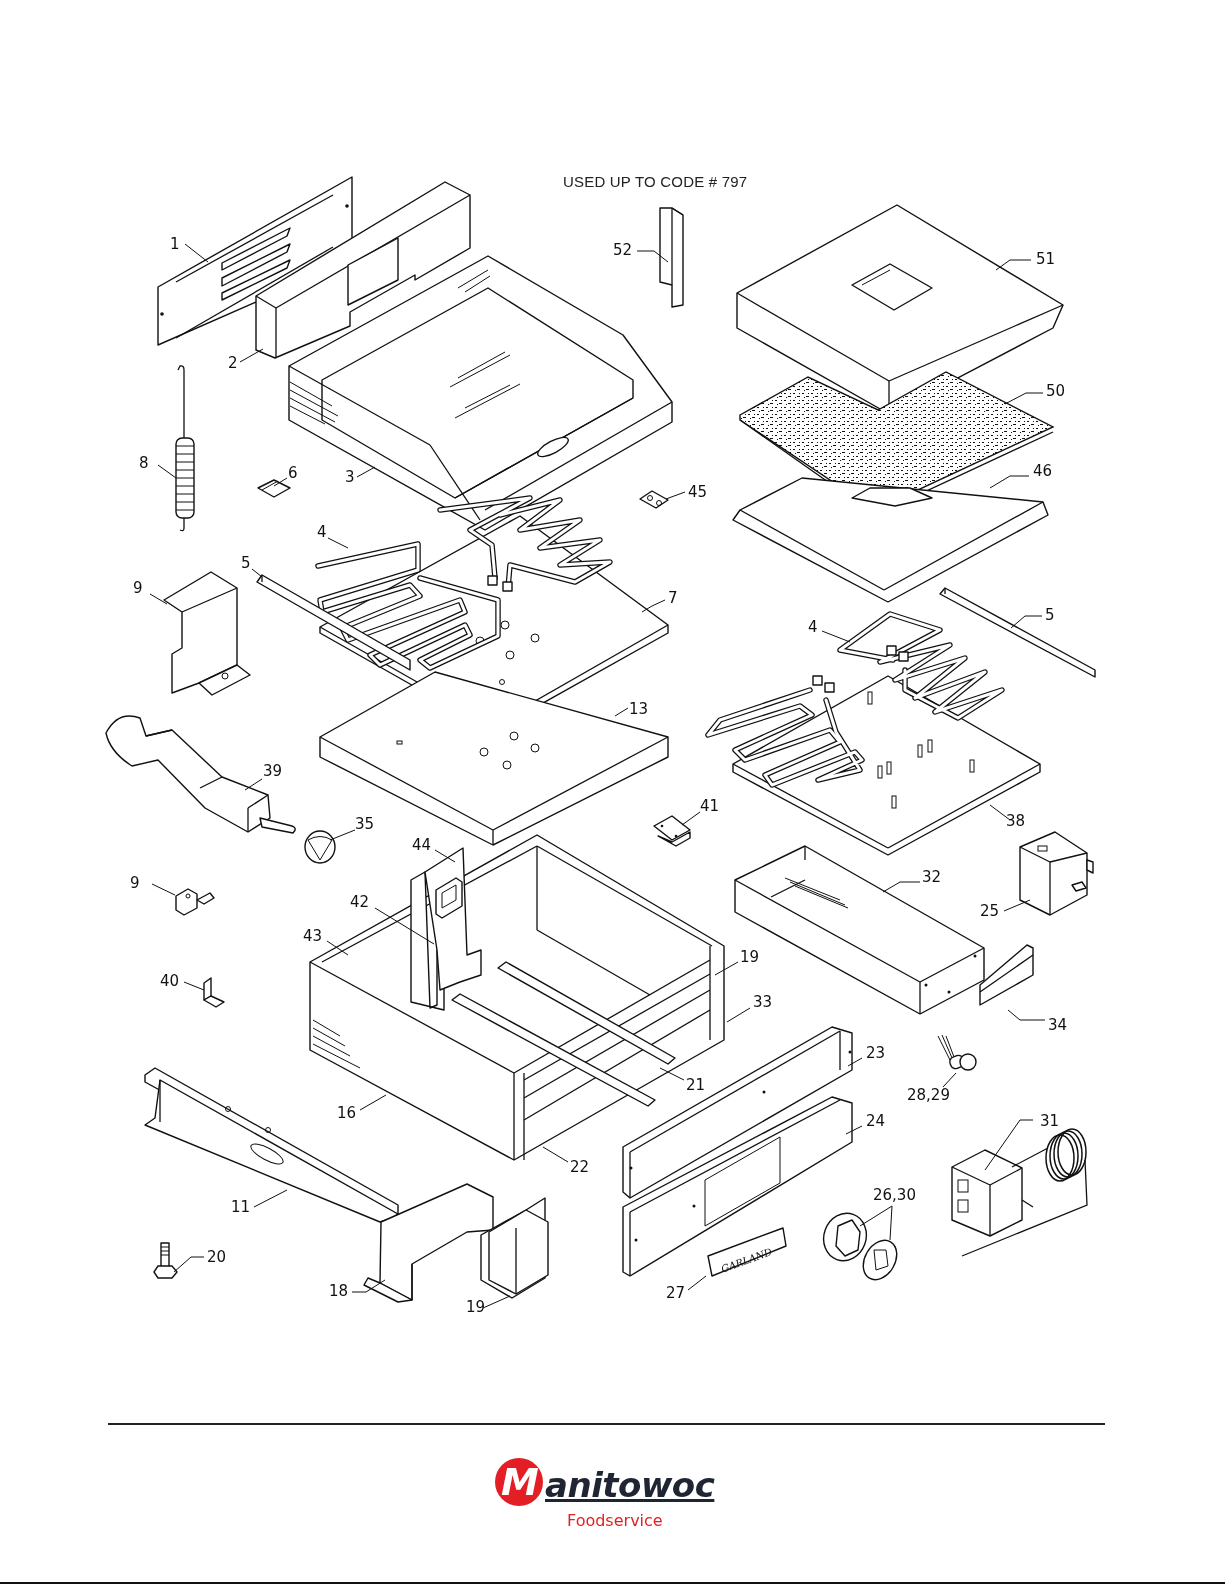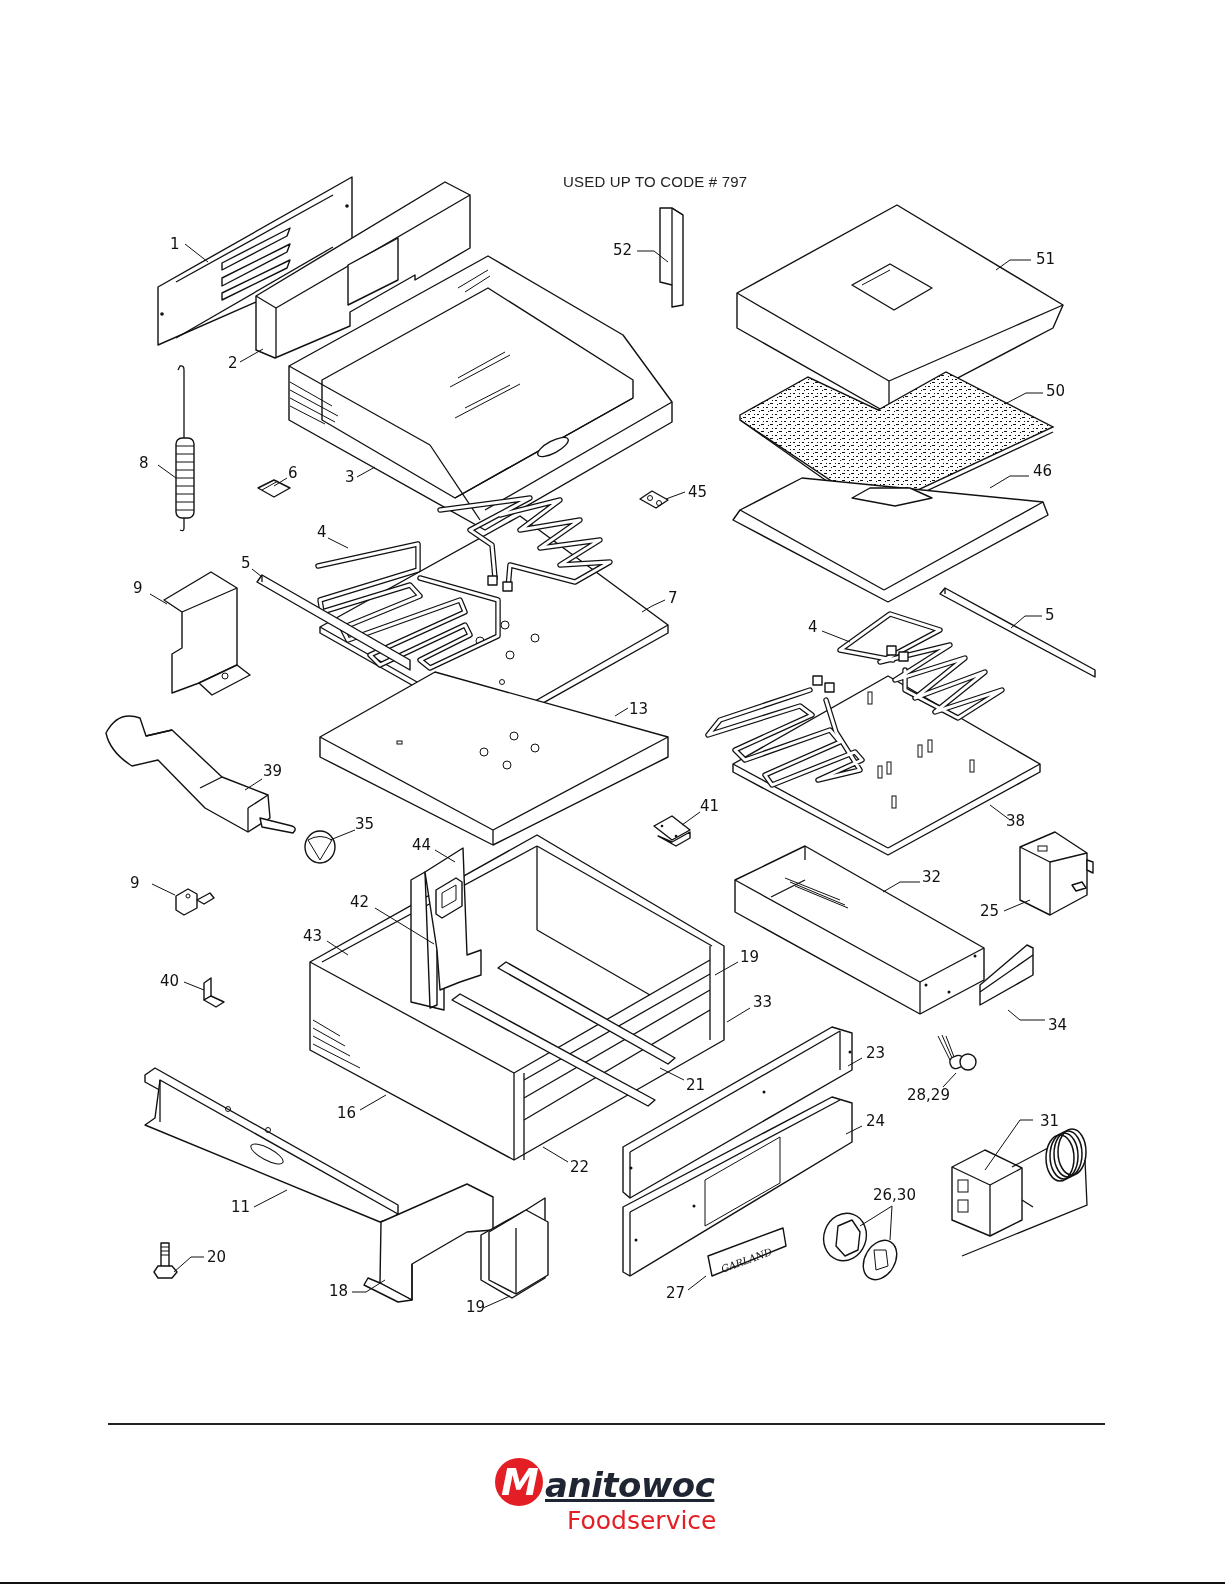--- a/index.html
+++ b/index.html
@@ -17,21 +17,21 @@
   svg text.lbl { font-family: "DejaVu Sans", sans-serif; font-size: 15px; fill: #111; }
   .footer-rule { position: absolute; left: 108px; top: 1423px; width: 997px; height: 2px; background: #222; }
   .bottom-rule { position: absolute; left: 0; top: 1582px; width: 1225px; height: 2px; background: #111; }
   .logo { position: absolute; left: 495px; top: 1455px; width: 230px; height: 85px; }
   .logo-circle { position: absolute; left: 0; top: 3px; width: 48px; height: 48px; border-radius: 50%;
                  background: #e31e24; }
   .logo-m { position: absolute; left: 6px; top: 6px; font-size: 38px; font-weight: bold; font-style: italic;
             color: #fff; font-family: "DejaVu Sans", sans-serif; line-height: 42px; }
   .logo-word { position: absolute; left: 50px; top: 10px; font-size: 34px; font-weight: bold; font-style: italic;
                color: #1f2532; font-family: "DejaVu Sans", sans-serif; line-height: 40px; letter-spacing: -0.5px; text-decoration: underline; }
-  .logo-sub { position: absolute; left: 72px; top: 52px; font-size: 25px; color: #e31e24;
+  .logo-sub { position: absolute; left: 72px; top: 52px; font-size: 16px; color: #e31e24;
               font-family: "DejaVu Sans", sans-serif; line-height: 28px; }
 </style>
 </head>
 <body>
 
 <div id="page">
 
   <div class="caption">USED UP TO CODE # 797</div>
 
   <svg id="diagram" width="1225" height="1585" viewBox="0 0 1225 1585">

